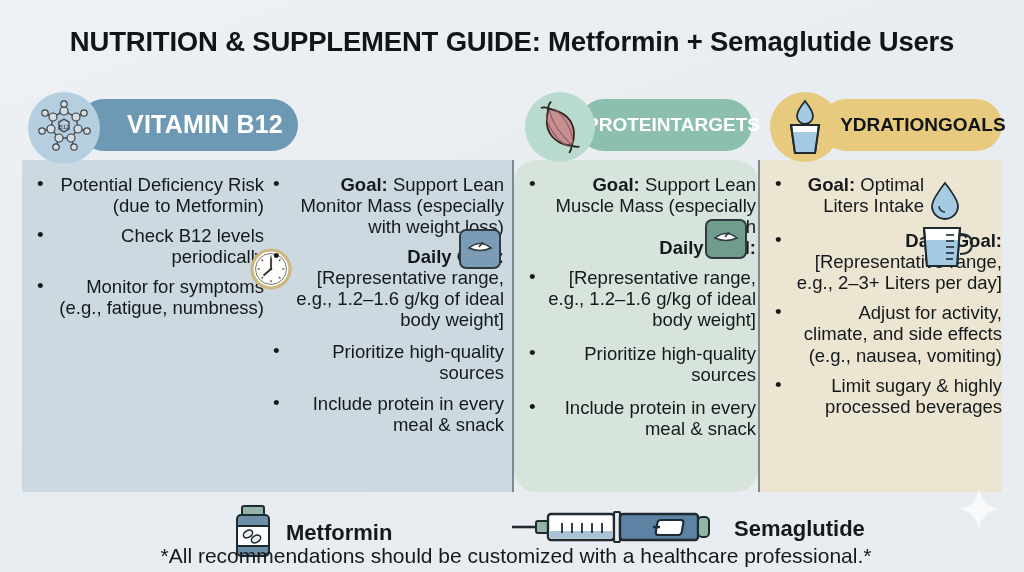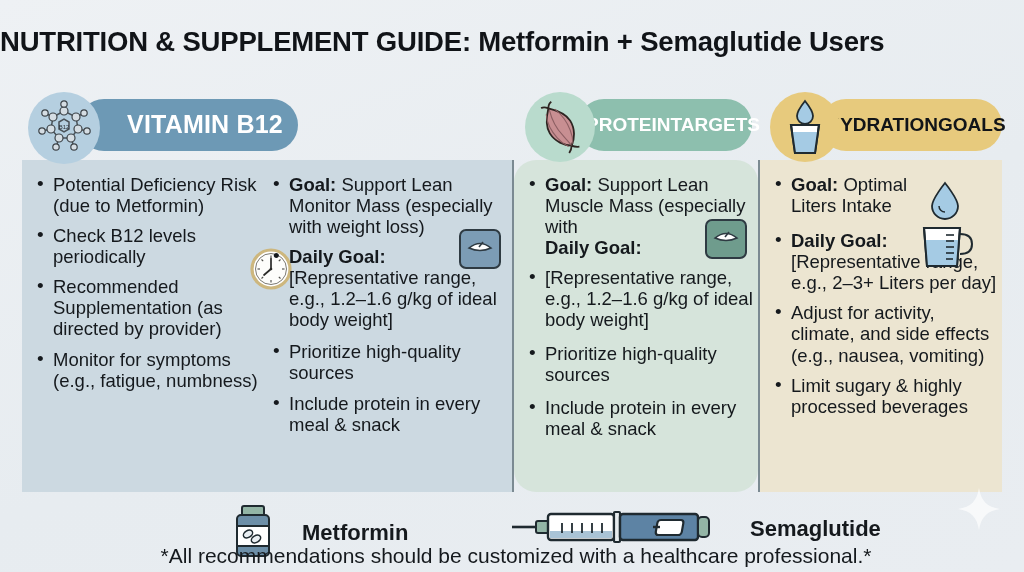--- a/index.html
+++ b/index.html
@@ -21,20 +21,21 @@
     inset: 0;
     background: linear-gradient(160deg, #eef1f4 0%, #e7ecf0 55%, #e9edf1 100%);
   }
 
   
   .title {
     position: absolute;
     top: 26px;
     left: 0;
     width: 1024px;
+    text-align: center;
     font-size: 27.5px;
     font-weight: bold;
     color: #111418;
     letter-spacing: -0.2px;
     white-space: nowrap;
   }
 
   
   .sparkle {
     position: absolute;
@@ -53,20 +54,21 @@
     left: 22px;
     width: 980px;
     height: 332px;
   }
 
   .panel {
     position: absolute;
     top: 0;
     height: 332px;
     padding: 14px 12px 8px 10px;
+    text-align: right;
   }
 
   .panel-b12   { left: 0px;   width: 490px; background: #ccd9e1; }
   .panel-prot  { left: 492px; width: 244px; background: #d6e4db; border-radius: 22px; }
   .panel-hydr  { left: 738px; width: 242px; background: #ece5d1; }
 
   .divider {
     position: absolute;
     top: 0;
     width: 1.5px;
@@ -166,21 +168,21 @@
     position: absolute;
     left: 0;
     top: 498px;
     width: 1024px;
     height: 74px;
   }
   .med {
     position: absolute;
     display: flex;
     align-items: center;
-    gap: 28px;
+    gap: 12px;
   }
   .med-metformin   { left: 232px; top: 6px; }
   .med-semaglutide { left: 510px; top: 10px; }
   .med-label {
     font-size: 22px;
     font-weight: bold;
     color: #15191d;
   }
   .disclaimer {
     position: absolute;
@@ -200,21 +202,20 @@
   <div class="title">NUTRITION &amp; SUPPLEMENT GUIDE: Metformin + Semaglutide Users</div>
 
   <div class="panels">
 
     <div class="panel panel-b12">
 
       <div class="col col-b12-a">
         <ul class="bullets">
           <li><span>Potential Deficiency Risk (due to Metformin)</span></li>
           <li><span>Check B12 levels periodically</span></li>
-          <li><span>Recommended Supplementation (as directed by provider)</span></li>
           <li><span>Monitor for symptoms (e.g., fatigue, numbness)</span></li>
         </ul>
       </div>
 
       <div class="float-icon ic-clock">
         <svg width="42" height="42" viewBox="0 0 42 42">
           <circle cx="21" cy="21" r="19" fill="#ffffff" stroke="#cdb77e" stroke-width="3.2"></circle>
           <circle cx="21" cy="21" r="15.5" fill="#fdfdfb" stroke="#6c6a62" stroke-width="0.9"></circle>
           <g stroke="#4a4a46" stroke-width="1.1">
             <line x1="21" y1="7.5" x2="21" y2="10"></line>

